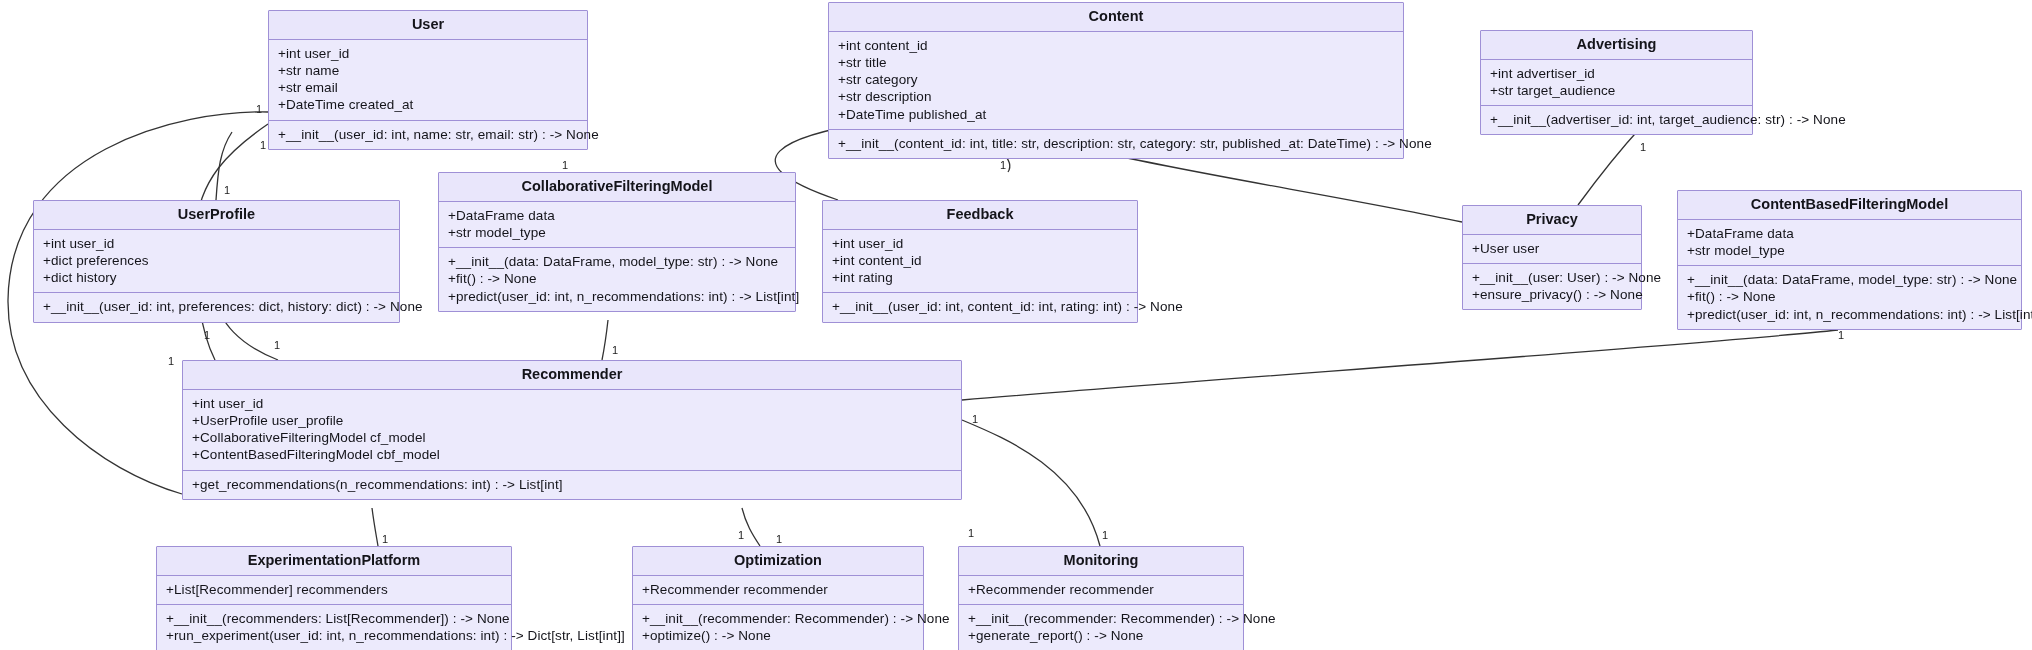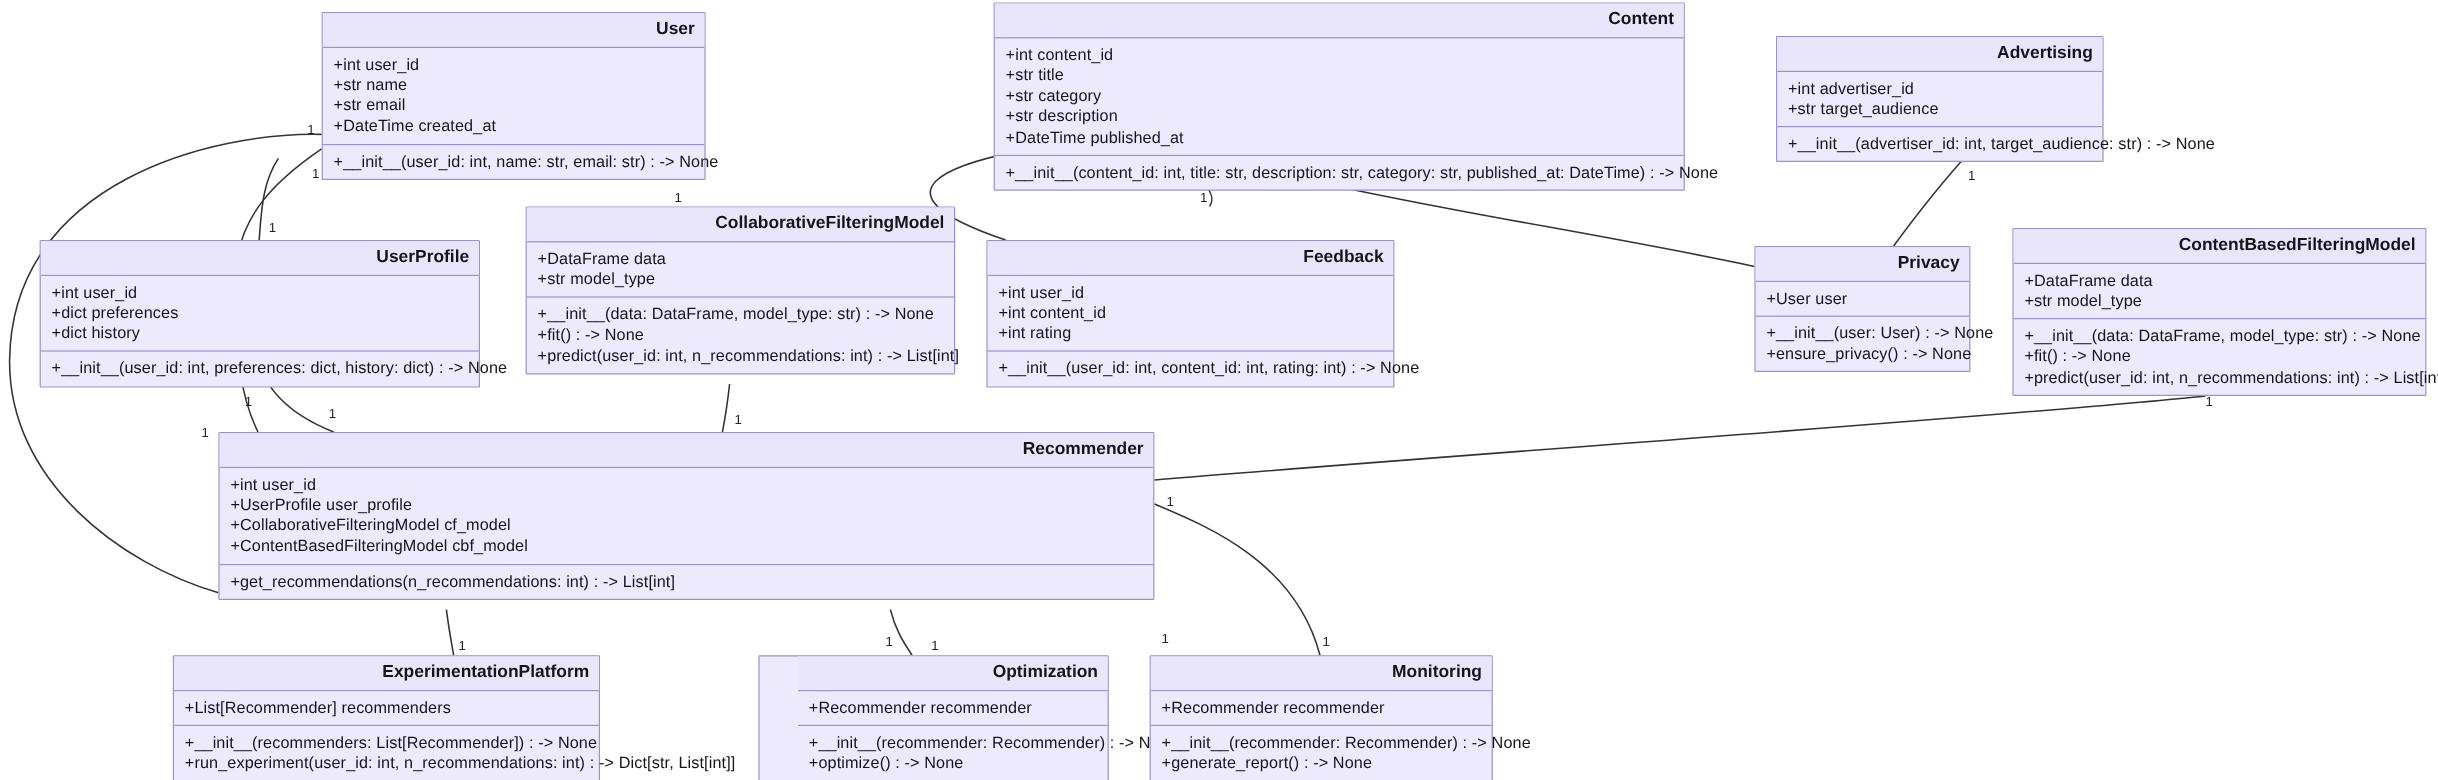--- a/index.html
+++ b/index.html
@@ -40,21 +40,21 @@
     line-height: 1;
   }
   .node {
     position: absolute;
     box-sizing: border-box;
     border: 1.2px solid #9f90d6;
     background: #eceafc;
     border-radius: 1px;
   }
   .node-title {
-    text-align: right;
+    text-align: center;
     font-weight: bold;
     font-size: 14.5px;
     color: #14141a;
     padding: 5px 8px 6px 8px;
     border-bottom: 1.2px solid #9f90d6;
     background: #e9e6fb;
     line-height: 1.15;
     white-space: nowrap;
   }
   .node-section {
@@ -165,21 +165,21 @@
         <div class="node-section">
           <div class="node-row">+DataFrame data</div>
           <div class="node-row">+str model_type</div>
         </div>
         <div class="node-section">
           <div class="node-row">+__init__(data: DataFrame, model_type: str) : -&gt; None</div>
           <div class="node-row">+fit() : -&gt; None</div>
           <div class="node-row">+predict(user_id: int, n_recommendations: int) : -&gt; List[int]</div>
         </div>
       </div>
-      <div class="node" style="left: 822px; top: 200px; width: 340px;">
+      <div class="node" style="left: 822px; top: 200px; width: 316px;">
         <div class="node-title">Feedback</div>
         <div class="node-section">
           <div class="node-row">+int user_id</div>
           <div class="node-row">+int content_id</div>
           <div class="node-row">+int rating</div>
         </div>
         <div class="node-section">
           <div class="node-row">+__init__(user_id: int, content_id: int, rating: int) : -&gt; None</div>
         </div>
       </div>
@@ -210,31 +210,31 @@
         <div class="node-section">
           <div class="node-row">+int user_id</div>
           <div class="node-row">+UserProfile user_profile</div>
           <div class="node-row">+CollaborativeFilteringModel cf_model</div>
           <div class="node-row">+ContentBasedFilteringModel cbf_model</div>
         </div>
         <div class="node-section">
           <div class="node-row">+get_recommendations(n_recommendations: int) : -&gt; List[int]</div>
         </div>
       </div>
-      <div class="node" style="left: 144px; top: 546px; width: 356px;">
+      <div class="node" style="left: 156px; top: 546px; width: 356px;">
         <div class="node-title">ExperimentationPlatform</div>
         <div class="node-section">
           <div class="node-row">+List[Recommender] recommenders</div>
         </div>
         <div class="node-section">
           <div class="node-row">+__init__(recommenders: List[Recommender]) : -&gt; None</div>
           <div class="node-row">+run_experiment(user_id: int, n_recommendations: int) : -&gt; Dict[str, List[int]]</div>
         </div>
       </div>
-      <div class="node" style="left: 632px; top: 546px; width: 292px; padding-left: 32px;">
+      <div class="node" style="left: 632px; top: 546px; width: 292px;">
         <div class="node-title">Optimization</div>
         <div class="node-section">
           <div class="node-row">+Recommender recommender</div>
         </div>
         <div class="node-section">
           <div class="node-row">+__init__(recommender: Recommender) : -&gt; None</div>
           <div class="node-row">+optimize() : -&gt; None</div>
         </div>
       </div>
       <div class="node" style="left: 958px; top: 546px; width: 286px;">

